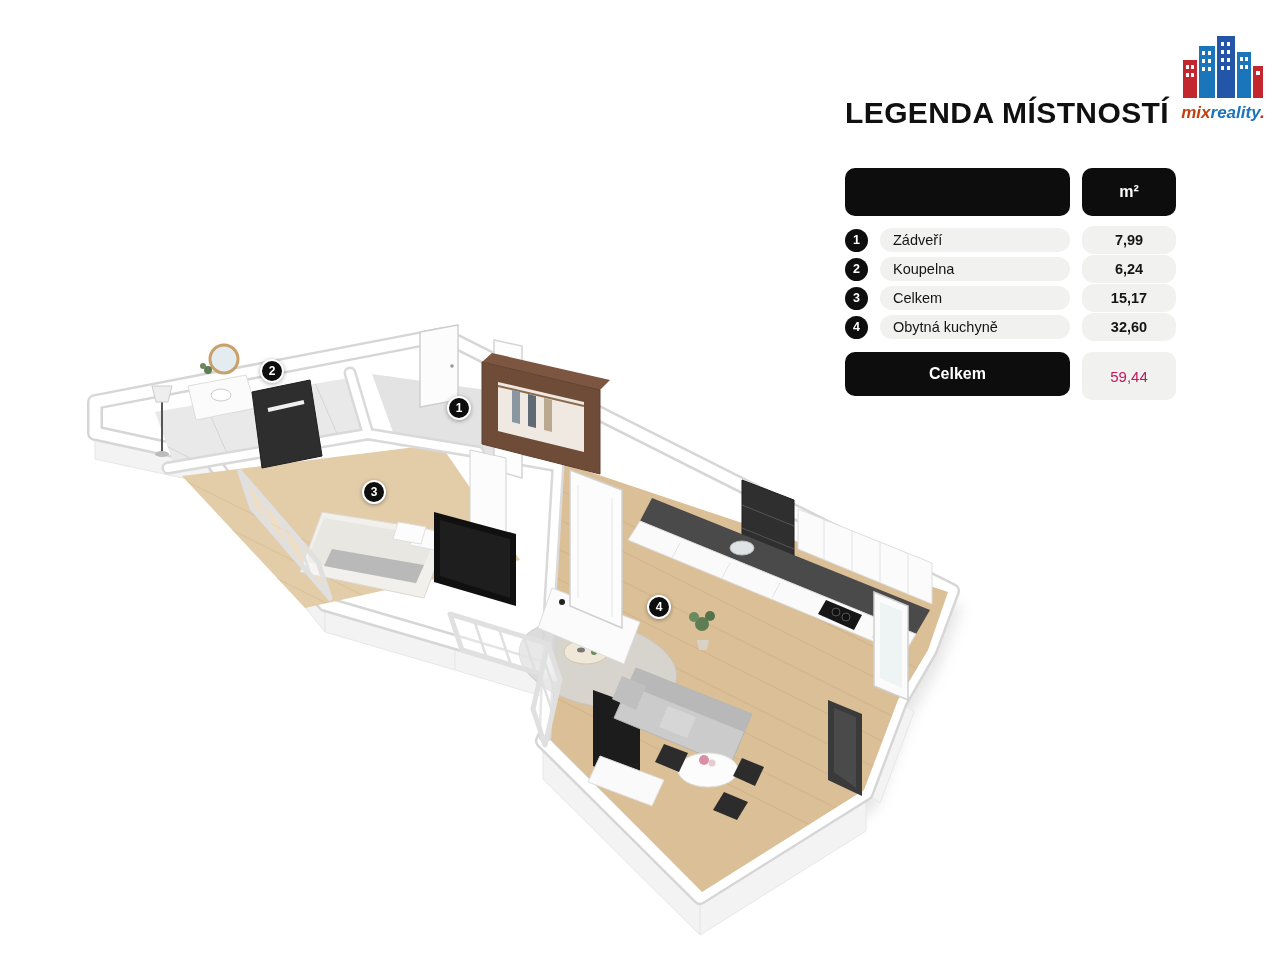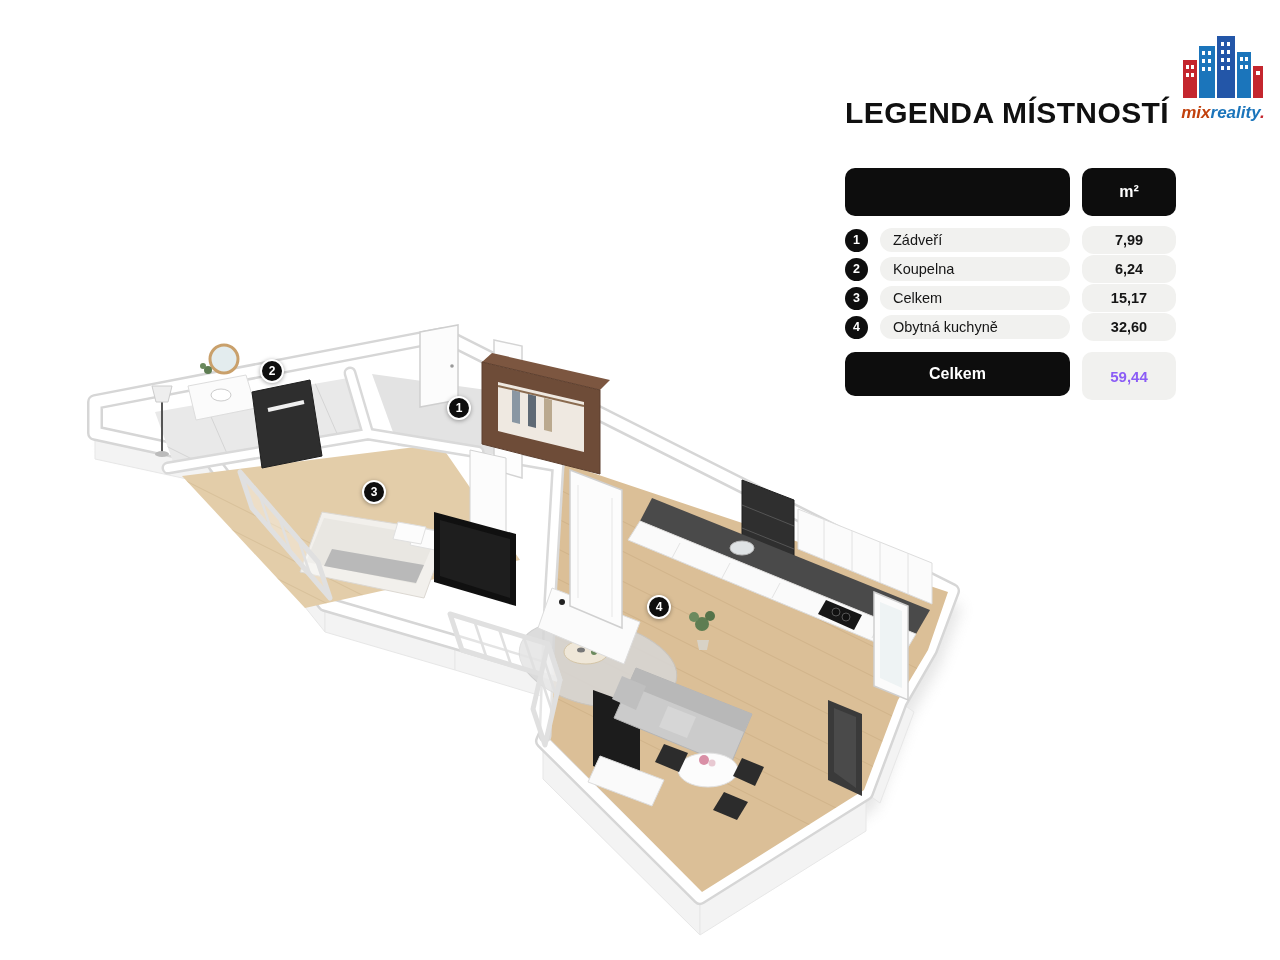--- a/index.html
+++ b/index.html
@@ -68,21 +68,21 @@
   .lg-total { display: flex; margin-top: 13px; }
   .lg-total-name {
     width: 225px; height: 44px; background: #0d0d0d; border-radius: 10px;
     color: #fff; font-size: 16px; font-weight: 700;
     display: flex; align-items: center; justify-content: center;
   }
   .lg-total-val {
     width: 94px; height: 48px; margin-left: 12px;
     background: #f1f1ef; border-radius: 10px;
     display: flex; align-items: center; justify-content: center;
-    font-size: 15px; font-weight: 700; color: #8b5cf6;
+    font-size: 15px; font-weight: 400; color: #be185d;
   }
 
   
   .logo { position: absolute; left: 1178px; top: 36px; width: 90px; text-align: center; z-index: 4; }
   .logo-text { font-size: 17px; font-weight: 700; font-style: italic; margin-top: 1px; white-space: nowrap; }
   .logo-mix { color: #c2410c; }
   .logo-reality { color: #1b75bb; }
   .logo-dot { color: #c4262e; }
 </style>
 </head>

